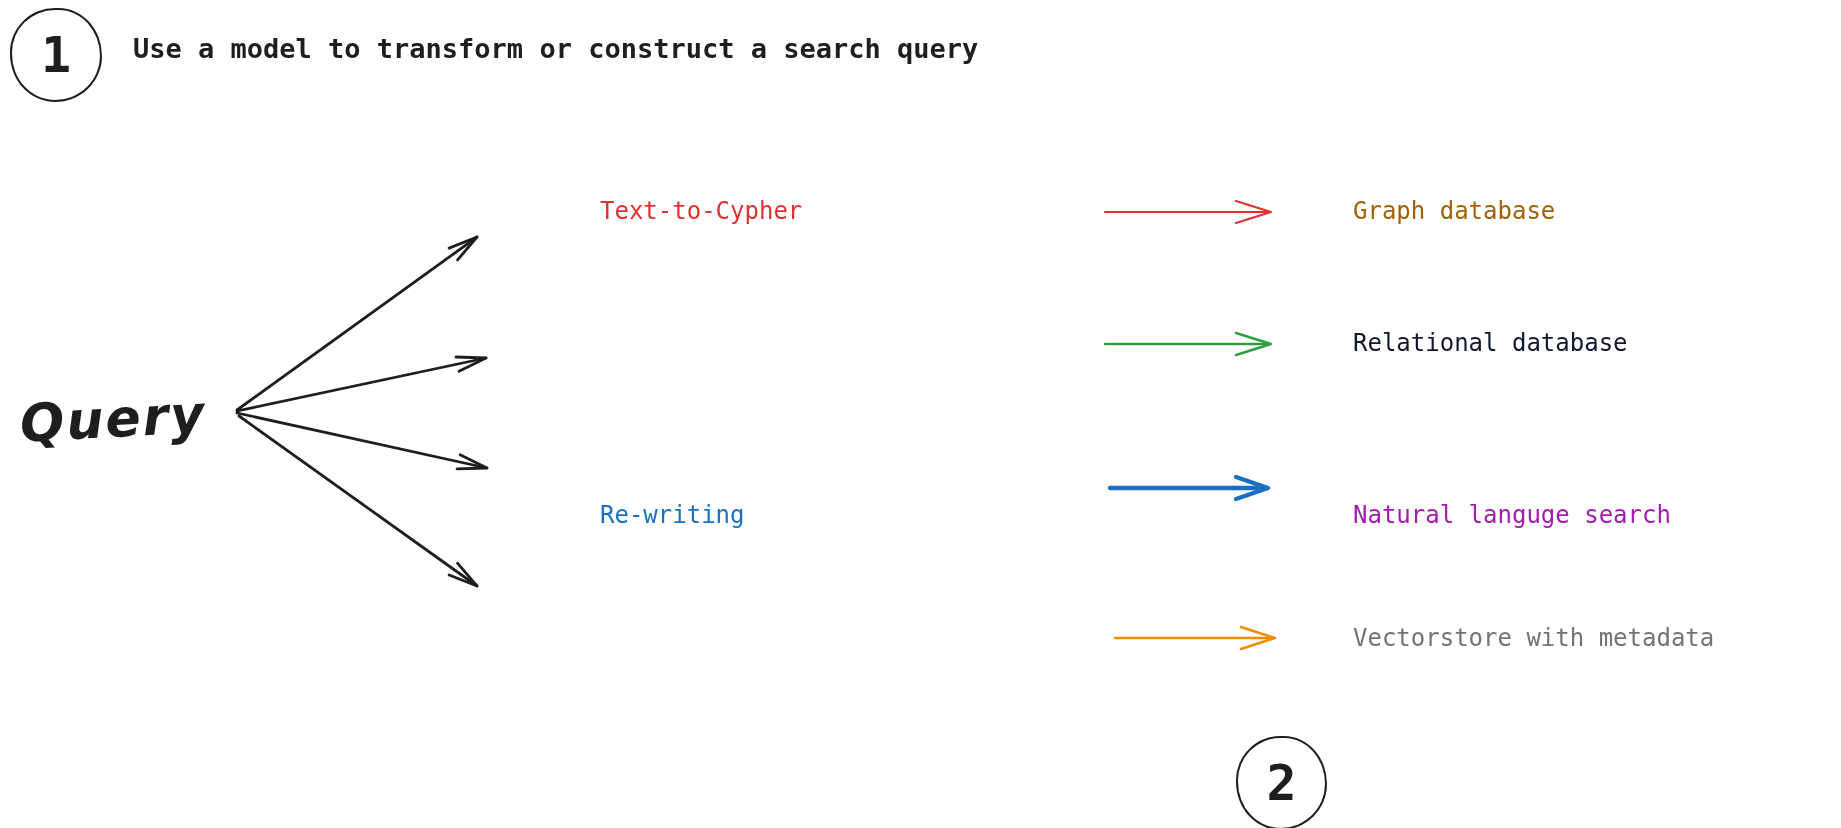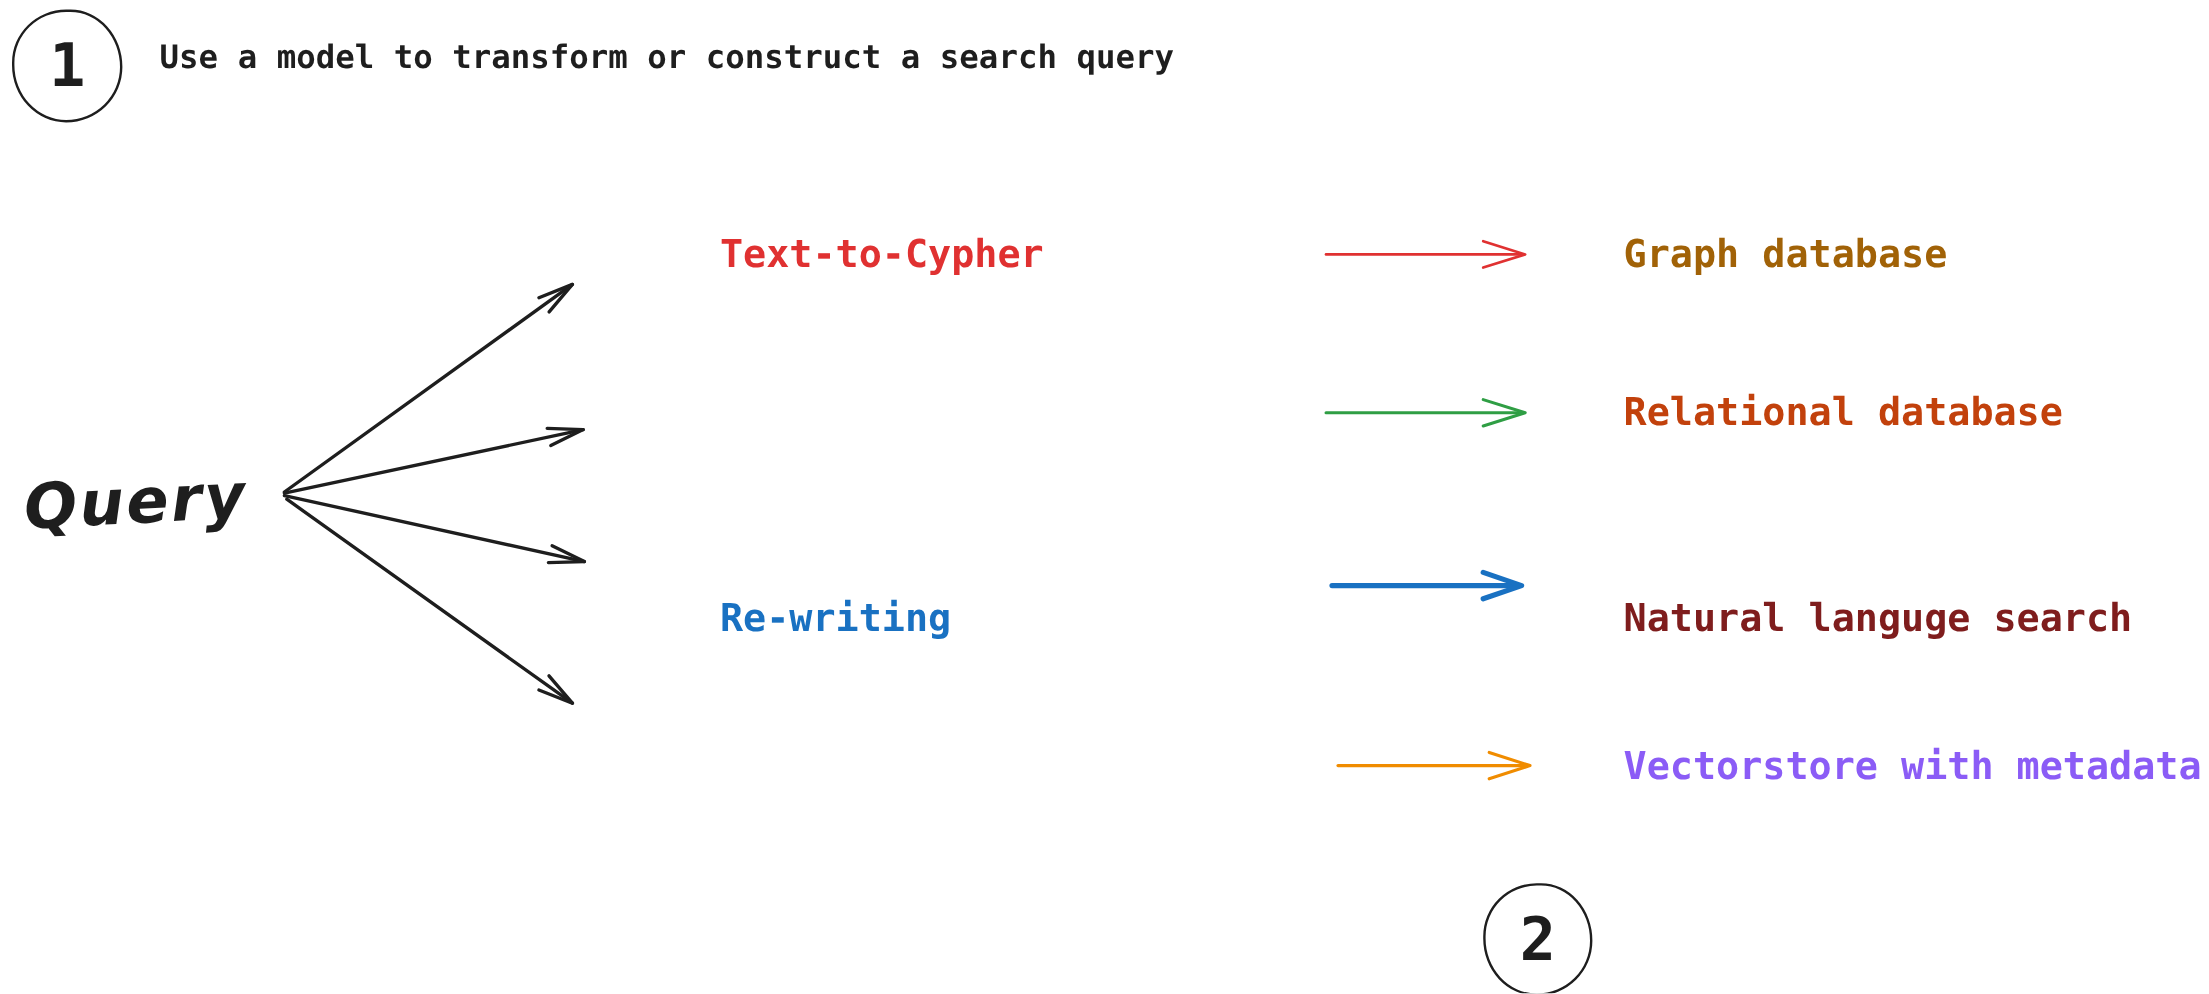--- a/index.html
+++ b/index.html
@@ -52,22 +52,22 @@
     font-weight: 700;
     font-size: 52px;
     letter-spacing: 2px;
     white-space: nowrap;
   }
 
   
   .row-label {
     position: absolute;
     font-family: "DejaVu Sans Mono", monospace;
-    font-weight: 700;
-    font-size: 32px;
+    font-weight: 400;
+    font-size: 24px;
     white-space: nowrap;
     transform: translateY(-52%);
   }
   .method { left: 600px; }
   .target { left: 1353px; }
   .row-0 { top: 212px; }
   .row-1 { top: 344px; }
   .row-2 { top: 516px; }
   .row-3 { top: 639px; }
 
@@ -127,21 +127,21 @@
     <g stroke-width="2.6" style="color: rgb(240, 140, 0);">
       <path d="M1115,638 L1270,638"></path>
       <path d="M1241,627 L1275,638 L1241,649"></path>
     </g>
   </svg>
 
   <div class="row-label method row-0" style="color: rgb(224, 49, 49);">Text-to-Cypher</div>
   <div class="row-label method row-2" style="color: rgb(25, 113, 194);">Re-writing</div>
 
   <div class="row-label target row-0" style="color: #a16207;">Graph database</div>
-  <div class="row-label target row-1" style="color: #c2410c;">Relational database</div>
-  <div class="row-label target row-2" style="color: #7f1d1d;">Natural languge search</div>
-  <div class="row-label target row-3" style="color: #8b5cf6;">Vectorstore with metadata</div>
+  <div class="row-label target row-1" style="color: #0f172a;">Relational database</div>
+  <div class="row-label target row-2" style="color: #a21caf;">Natural languge search</div>
+  <div class="row-label target row-3" style="color: #737373;">Vectorstore with metadata</div>
 
   <div class="badge" id="badge2" style="color: rgb(30, 30, 30);">
     <span class="num">2</span>
   </div>
 
 </div>
 
 </body></html>

